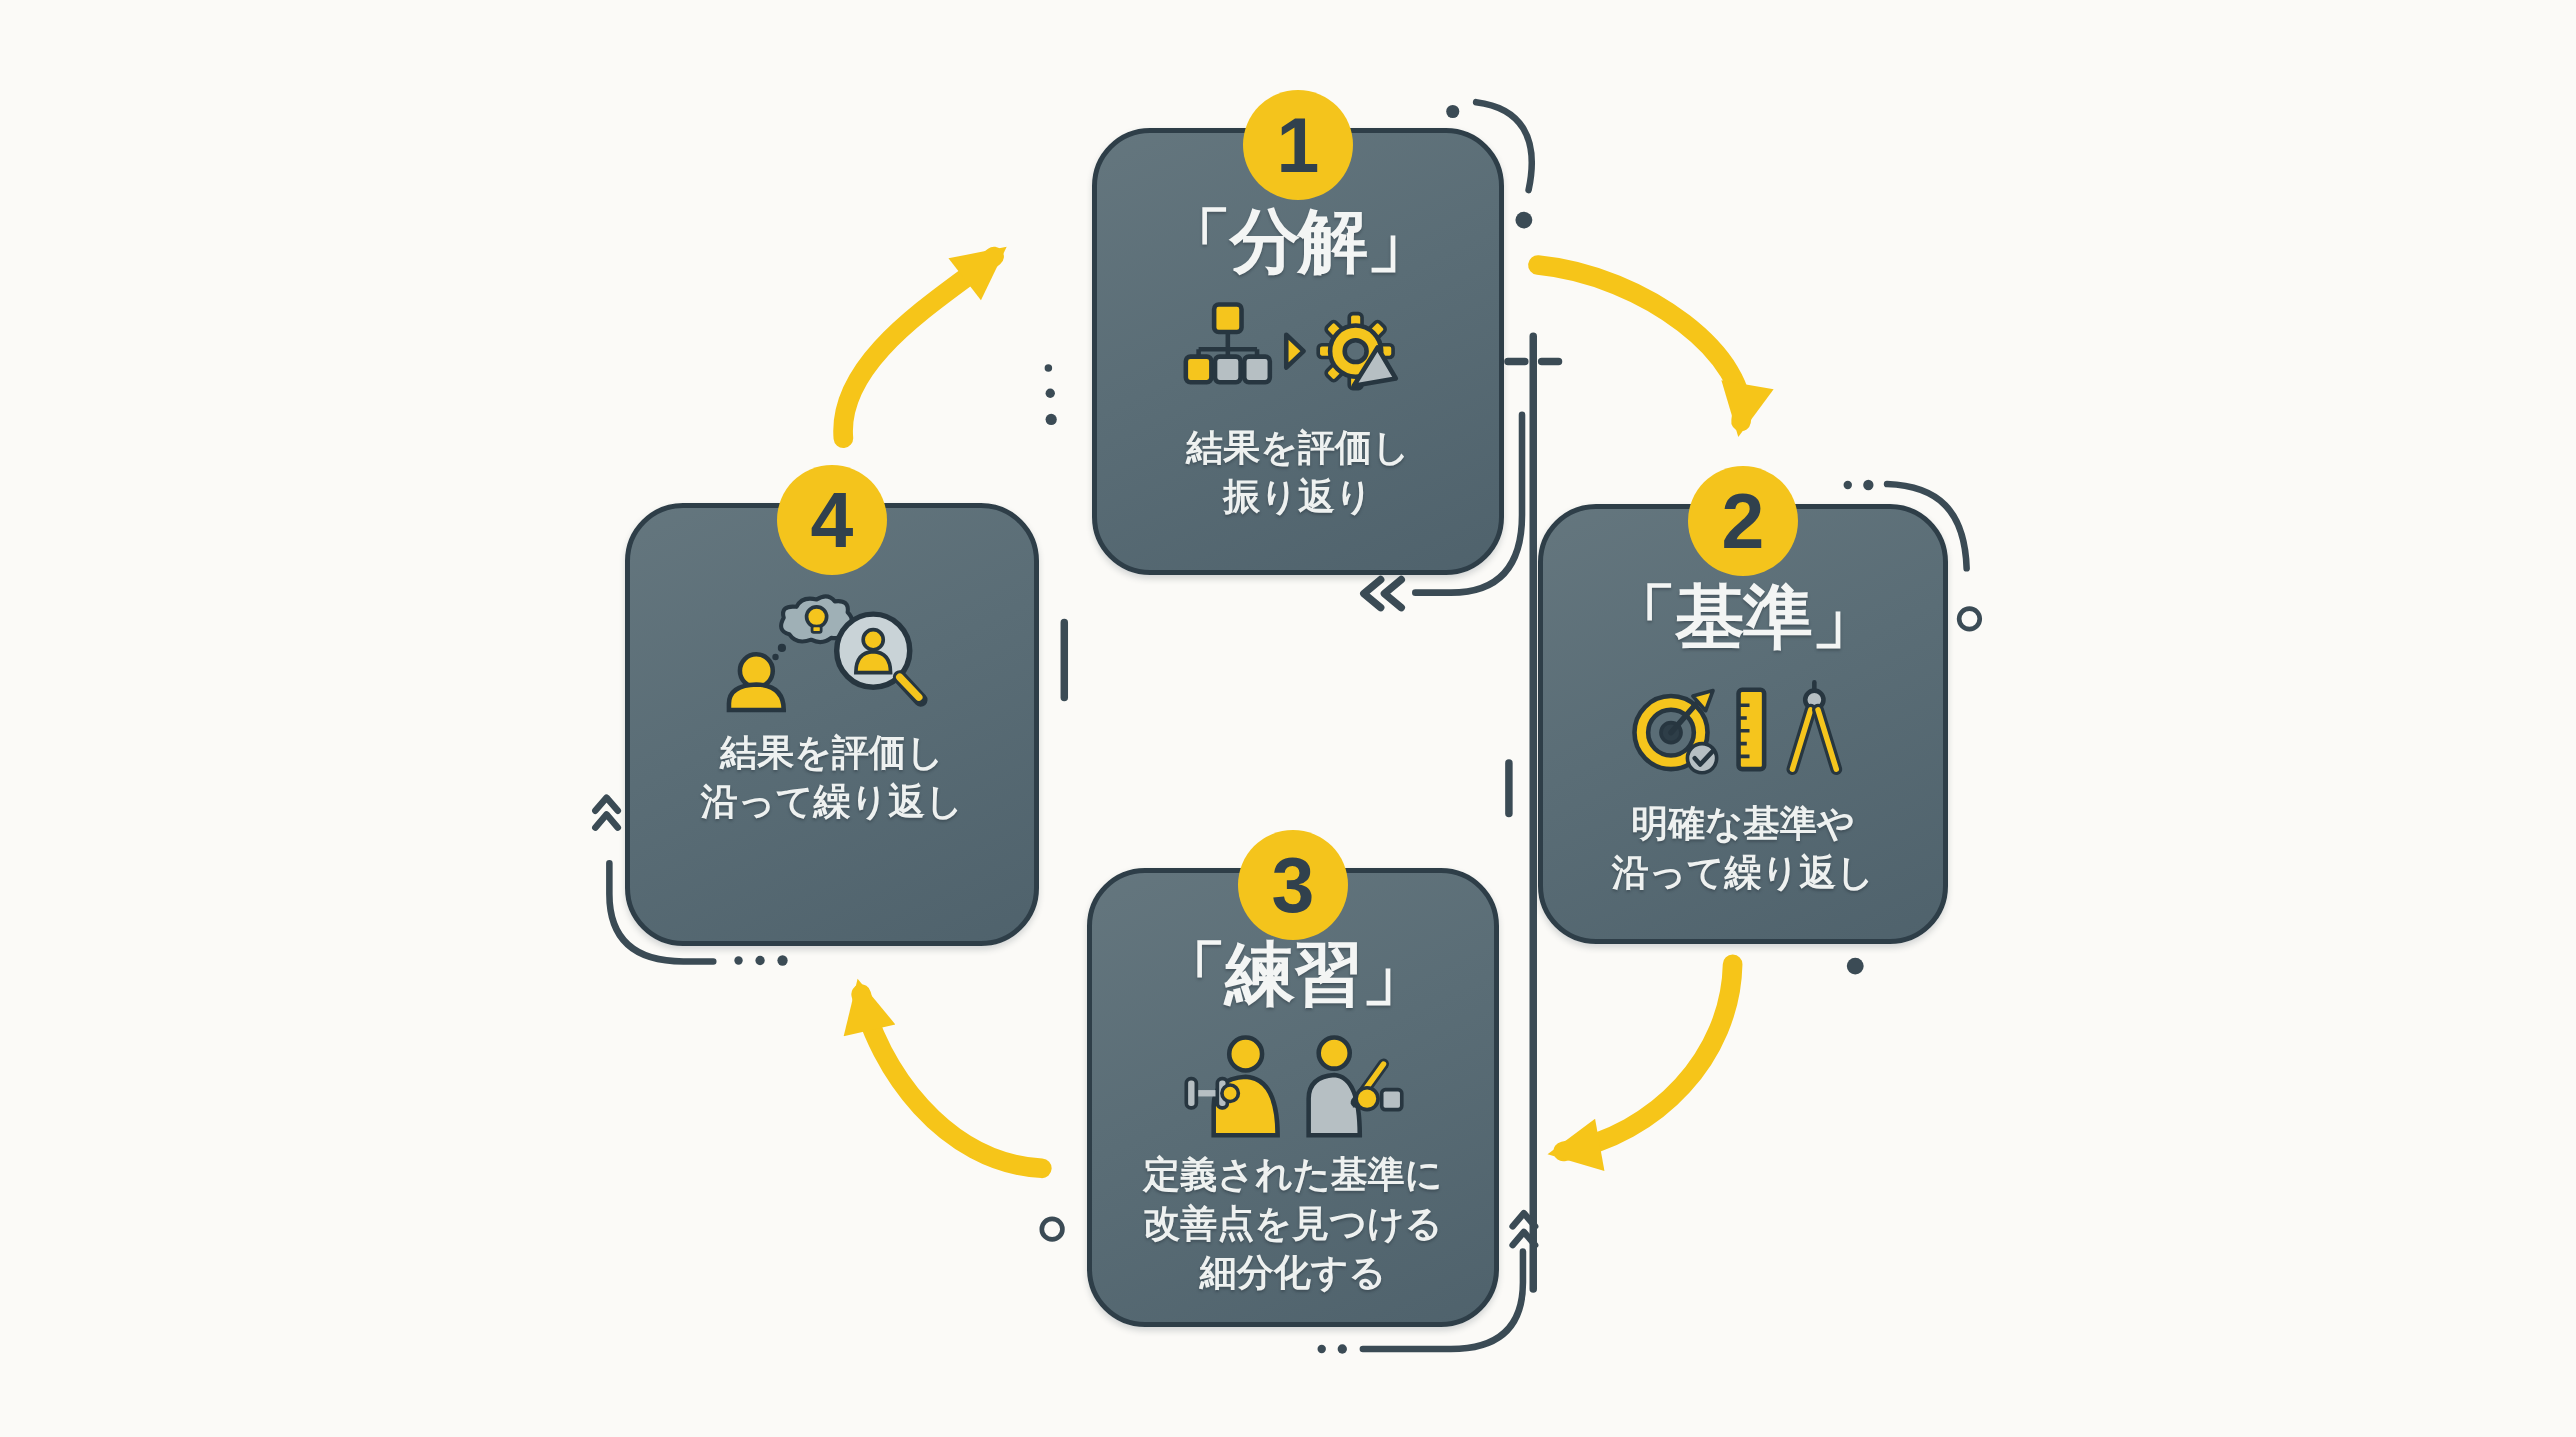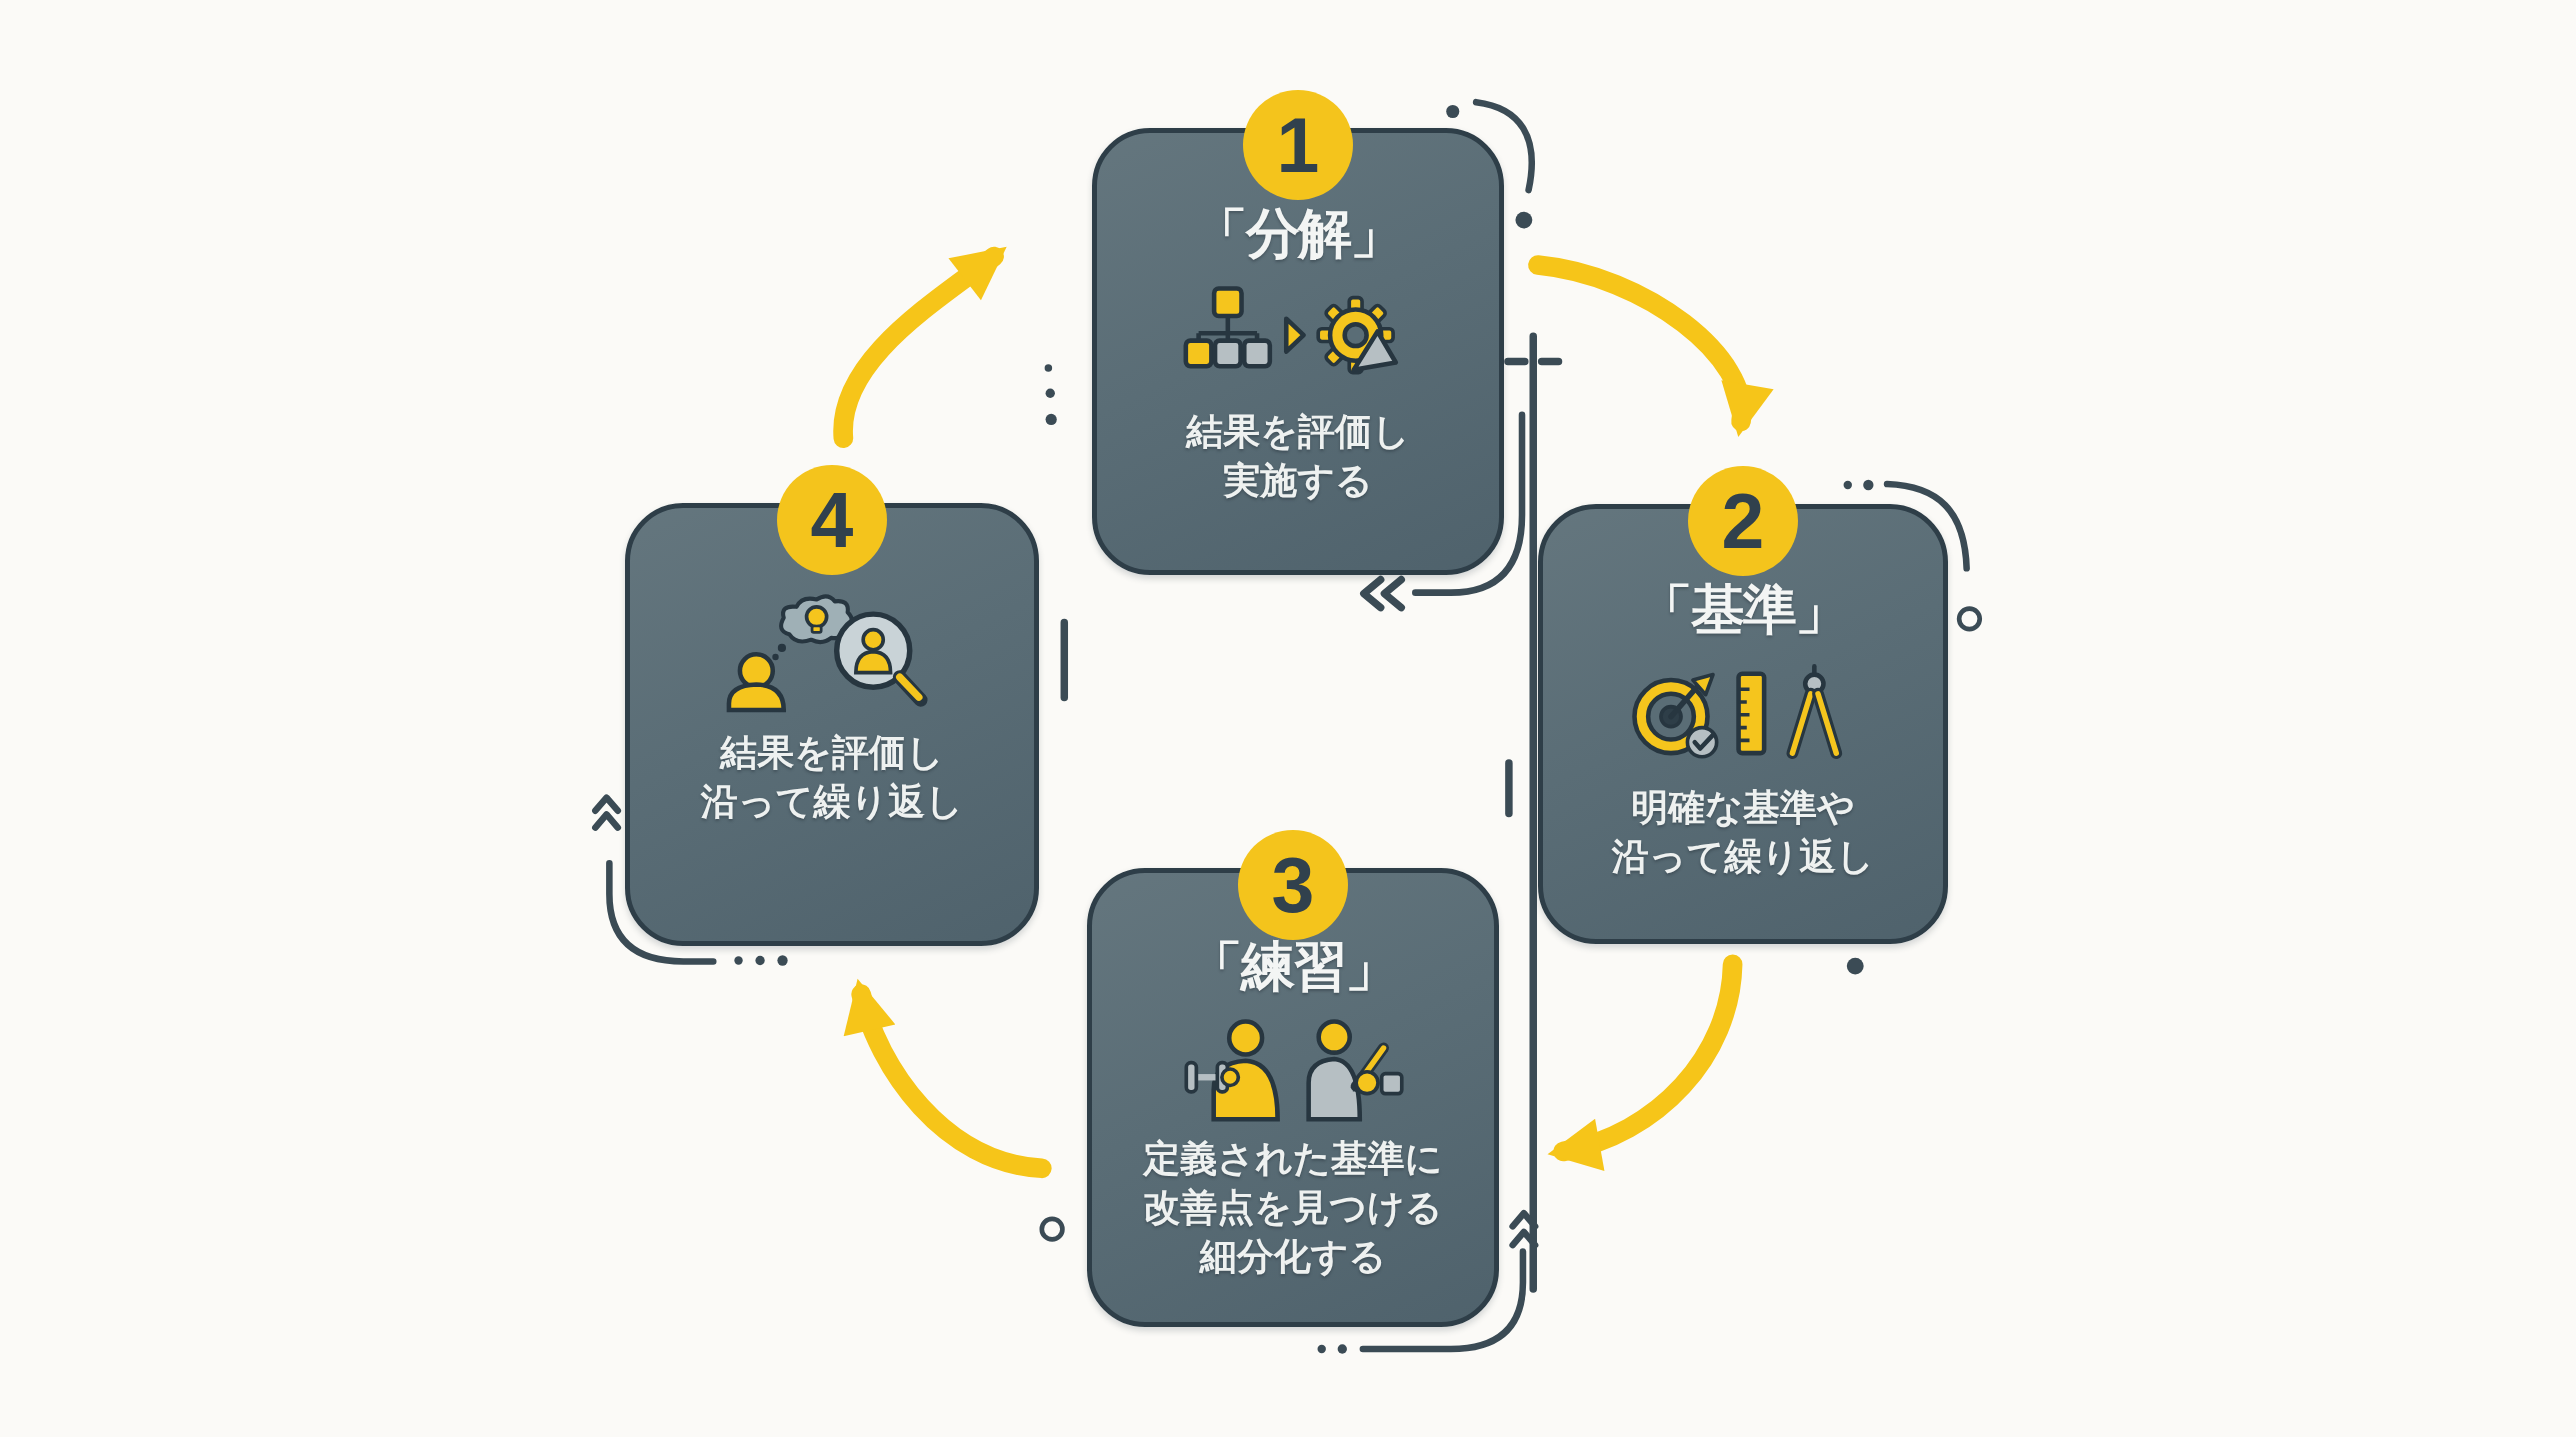--- a/index.html
+++ b/index.html
@@ -27,21 +27,21 @@
   .s3{left:1087px;top:868px;width:412px;height:459px;padding-top:66px;}
   .s4{left:625px;top:503px;width:414px;height:443px;}
   .badge{
     position:absolute;top:-43px;left:50%;transform:translateX(-50%);
     width:110px;height:110px;border-radius:50%;
     background:#f4c41c;
     display:flex;align-items:center;justify-content:center;
   }
   .badge span{font-size:77px;font-weight:bold;color:#31414d;line-height:1;}
   .title{
-    color:#f3f5f4;font-size:54px;font-weight:bold;line-height:1;
+    color:#f3f5f4;font-size:70px;font-weight:bold;line-height:1;
     letter-spacing:-1.9px;white-space:nowrap;
     text-shadow:0 1.9px 2.8px rgba(25,35,42,.35);
   }
   .icons{margin-top:24px;height:105px;display:flex;align-items:center;justify-content:center;}
   .icons svg{height:105px;overflow:visible;}
   .body-text{
     margin-top:19px;
     color:#eef1f0;font-size:37px;font-weight:bold;line-height:1.32;
     text-shadow:0 1.9px 2.8px rgba(25,35,42,.35);
   }
@@ -127,21 +127,21 @@
             <rect x="-7" y="-41" width="14" height="16" rx="4" transform="rotate(315)"></rect>
           </g>
           <circle r="28" fill="#f5c51d" stroke="#273640" stroke-width="5"></circle>
           <circle r="12" fill="#5a6d76" stroke="#273640" stroke-width="5"></circle>
           <polygon points="24,-4 44,30 -2,38" fill="#b6bfc3" stroke="#273640" stroke-width="5" stroke-linejoin="round"></polygon>
         </g>
       </svg>
     </div>
     <div class="body-text">
       <div>結果を評価し</div>
-      <div>実施する</div>
+      <div>振り返り</div>
     </div>
   </div>
 
   <div class="step s2">
     <div class="badge">
         <span>2</span>
       </div>
     <div class="title">「基準」</div>
     <div class="icons">
       <svg viewBox="0 0 250 115">

